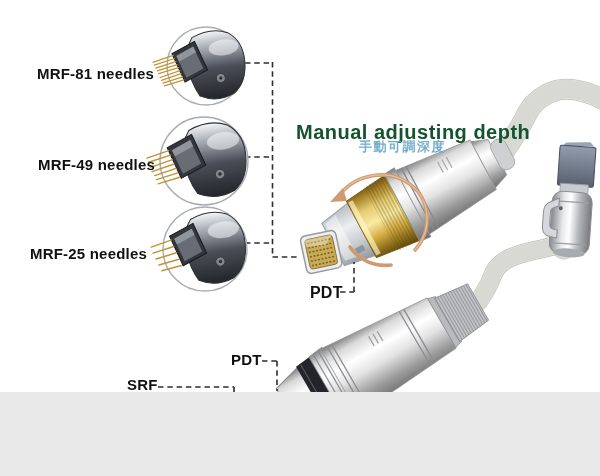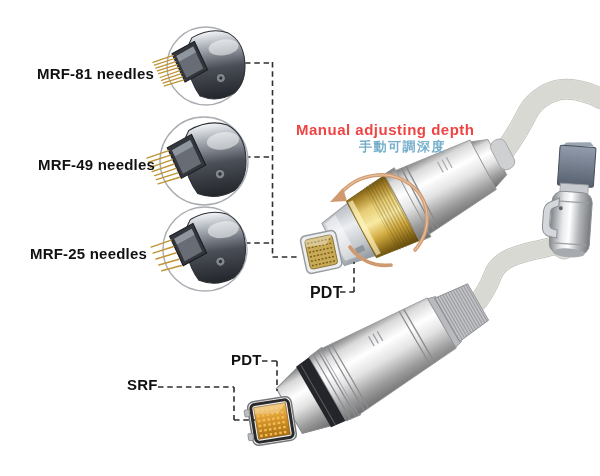--- a/index.html
+++ b/index.html
@@ -1,31 +1,31 @@
 <!DOCTYPE html>
 <html><head>
 <meta charset="utf-8">
 <style>
   html,body{margin:0;padding:0;background:#e9e9e9;}
   .stage{
-    position:relative;width:600px;height:476px;background:#ffffff;
+    position:relative;width:600px;height:392px;background:#ffffff;
     overflow:hidden;font-family:"Liberation Sans","DejaVu Sans",sans-serif;
   }
   .stage svg{position:absolute;left:0;top:0;}
   .lbl{
     position:absolute;color:#111111;font-weight:bold;font-size:15px;
     letter-spacing:.2px;white-space:nowrap;line-height:1.05;
   }
   .lbl-mrf81{left:37px;top:66px;}
   .lbl-mrf49{left:38px;top:157px;text-align:center;}
   .lbl-mrf25{left:30px;top:246px;}
   .lbl-pdt-top{left:310px;top:285px;font-size:16px;}
   .lbl-pdt-bottom{left:231px;top:352px;}
   .lbl-srf{left:127px;top:377px;}
-  .lbl-depth-en{left:296px;top:122px;color:#ef4444;font-size:15px;letter-spacing:.5px;}
+  .lbl-depth-en{left:296px;top:122px;color:#14532d;font-size:20px;letter-spacing:.5px;}
   .lbl-depth-zh{left:359px;top:140px;color:#74aecb;font-size:13px;letter-spacing:1.5px;}
 </style>
 </head>
 <body>
 
 <div class="stage">
 
 <svg width="600" height="476" viewBox="0 0 600 476">
   <defs>
     <linearGradient id="silverV" x1="0" y1="0" x2="0" y2="1">

